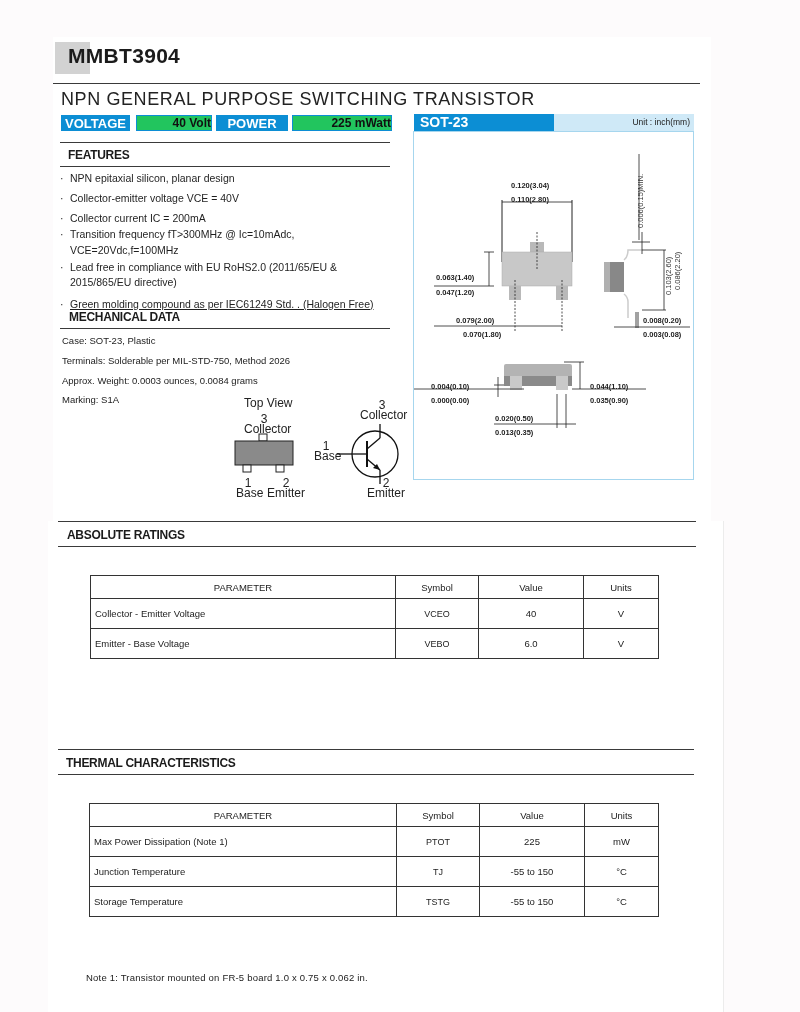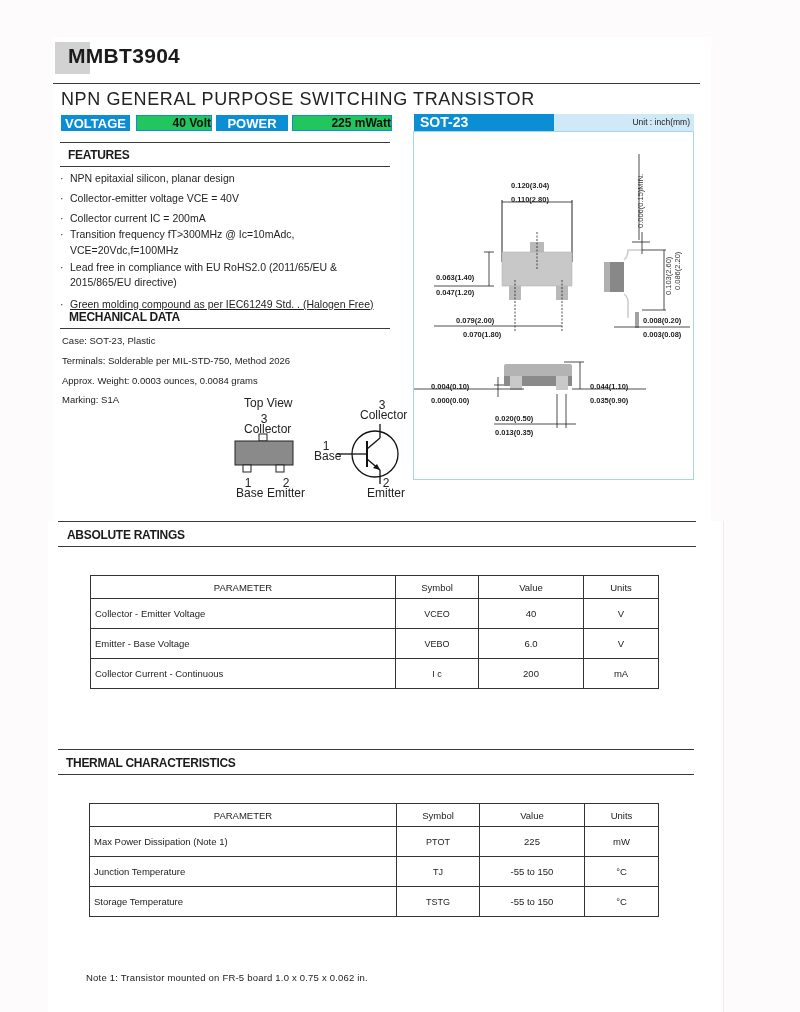--- a/index.html
+++ b/index.html
@@ -189,26 +189,20 @@
     <td class="c sym">VCEO</td>
     <td class="c">40</td>
     <td class="c">V</td>
   </tr>
   <tr>
     <td>Emitter - Base Voltage</td>
     <td class="c sym">VEBO</td>
     <td class="c">6.0</td>
     <td class="c">V</td>
   </tr>
-  <tr>
-    <td>Collector Current - Continuous</td>
-    <td class="c sym">I c</td>
-    <td class="c">200</td>
-    <td class="c">mA</td>
-  </tr>
 </tbody>
   </table>
 
 <div class="rule" style="left:58px; top:749px; width:636px; border-top-width:1px;"></div>
 <div class="section-head" style="left:66px; top:756px;">THERMAL CHARACTERISTICS</div>
 <div class="rule" style="left:58px; top:774px; width:636px; border-top-width:1px;"></div>
 
 <table class="ratings" style="left:89px; top:803px; width:570px;">
   <tbody>
       <tr>

